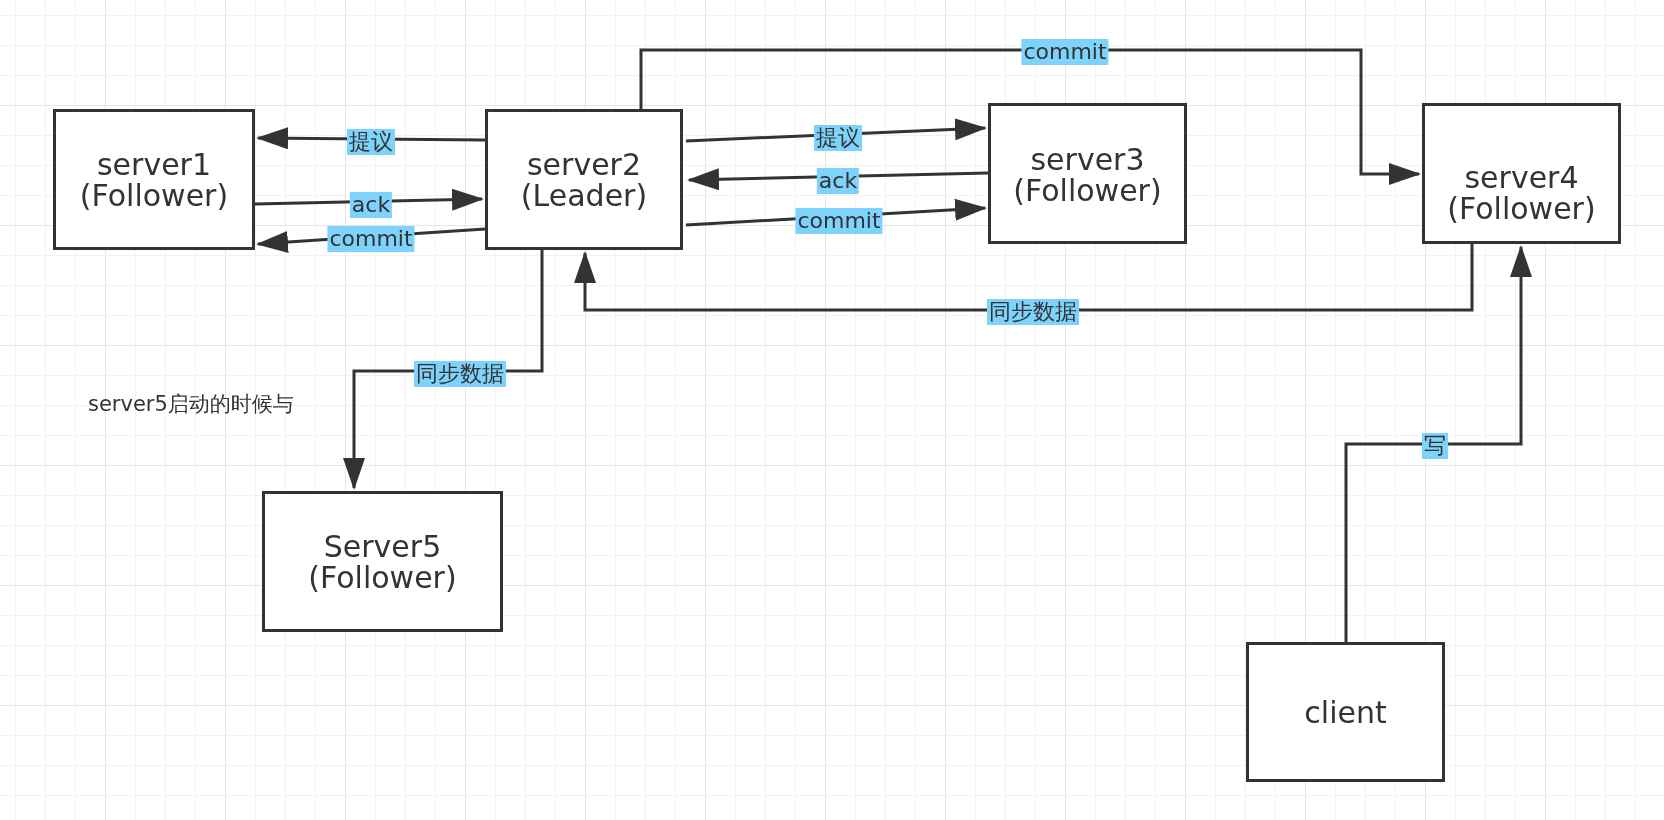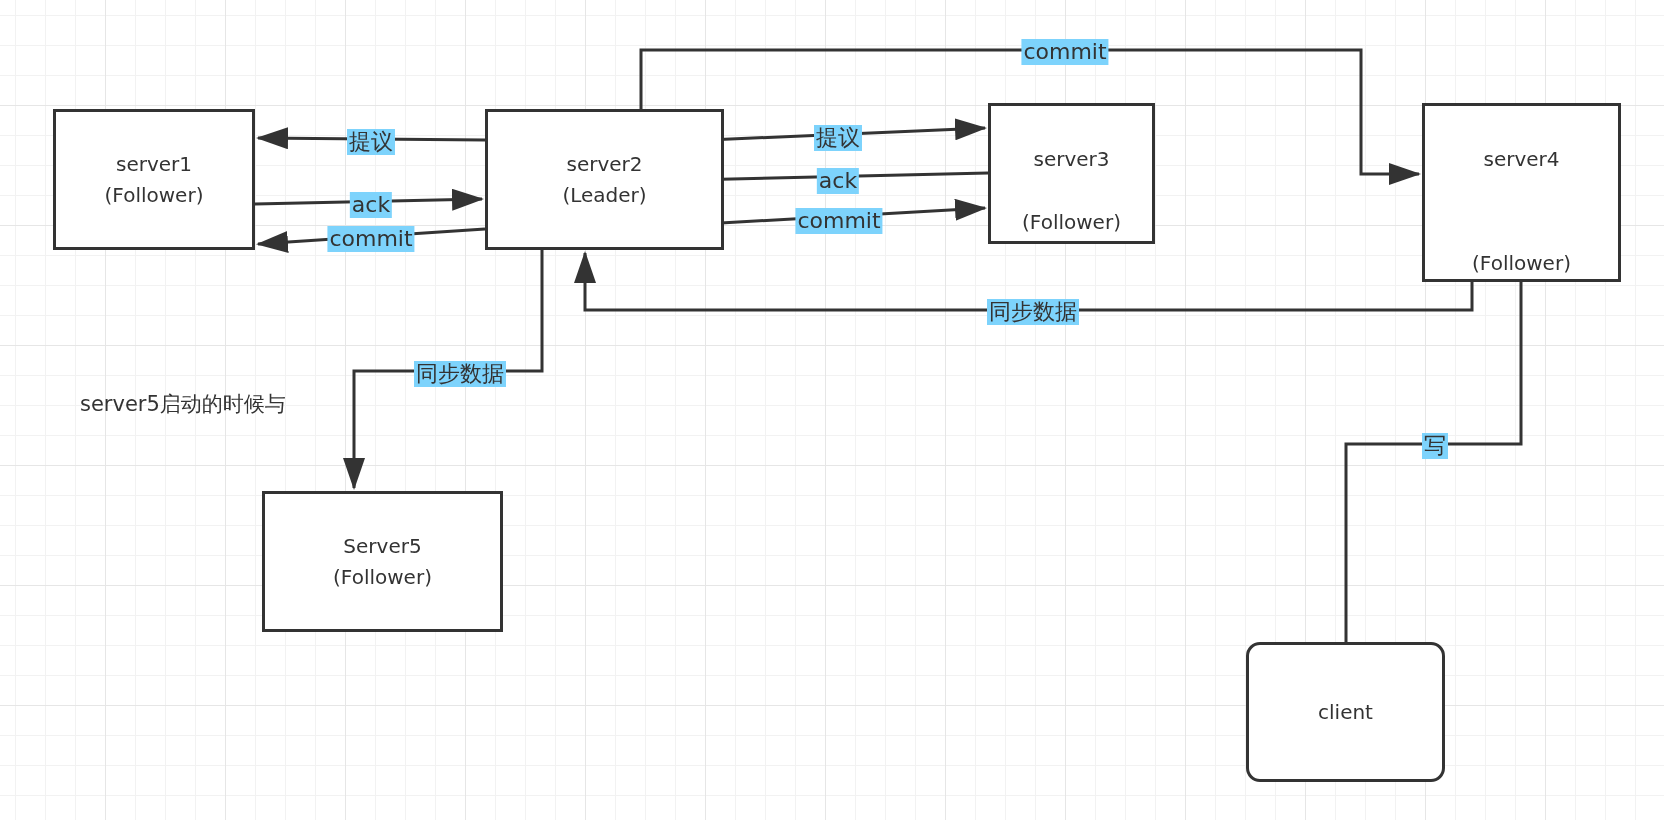--- a/index.html
+++ b/index.html
@@ -9,21 +9,21 @@
     background-image:
       linear-gradient(to right,#e6e6e6 1px,transparent 1px),
       linear-gradient(to bottom,#e6e6e6 1px,transparent 1px),
       linear-gradient(to right,#f2f2f2 1px,transparent 1px),
       linear-gradient(to bottom,#f2f2f2 1px,transparent 1px);
     background-size:120px 120px,120px 120px,30px 30px,30px 30px;
     background-position:105px 105px,105px 105px,15px 15px,15px 15px;}
   svg{position:absolute;left:0;top:0;}
   .box{position:absolute;border:3px solid #333;background:#fff;box-sizing:border-box;
     display:flex;flex-direction:column;align-items:center;justify-content:center;
-    color:#333;font-size:20px;line-height:31px;text-align:center;}
+    color:#333;font-size:30px;line-height:31px;text-align:center;}
   .lbl{position:absolute;background:#7dd3fc;color:#333;font-size:22px;line-height:26px;
     padding:0 2px;white-space:nowrap;transform:translate(-50%,-50%);}
   .note{position:absolute;color:#333;font-size:21px;line-height:30px;text-align:right;white-space:nowrap;}
 </style>
 </head>
 <body>
 
 <div class="grid"></div>
 
 <svg width="1664" height="820">
@@ -56,46 +56,46 @@
     <path d="M542,250 L542,371 L354,371 L354,488" marker-end="url(#ahb)"></path>
 
     <path d="M1346,642 L1346,444 L1521,444 L1521,247" marker-end="url(#ahb)"></path>
   </g>
 </svg>
 
 <div class="box" style="left:53px;top:109px;width:202px;height:141px;">
   <span>server1</span>
   <span>(Follower)</span>
 </div>
-<div class="box" style="left:485px;top:109px;width:239px;height:141px;">
+<div class="box" style="left:485px;top:109px;width:198px;height:141px;">
   <span>server2</span>
   <span>(Leader)</span>
 </div>
-<div class="box" style="left:988px;top:103px;width:167px;height:141px;justify-content:flex-start;padding-top:38px;gap:32px;">
+<div class="box" style="left:988px;top:103px;width:199px;height:141px;justify-content:flex-start;padding-top:38px;">
   <span>server3</span>
   <span>(Follower)</span>
 </div>
-<div class="box" style="left:1422px;top:103px;width:199px;height:179px;justify-content:space-between;padding-top:38px;">
+<div class="box" style="left:1422px;top:103px;width:199px;height:141px;justify-content:center;padding-top:38px;">
   <span>server4</span>
   <span>(Follower)</span>
 </div>
 <div class="box" style="left:262px;top:491px;width:241px;height:141px;">
   <span>Server5</span>
   <span>(Follower)</span>
 </div>
-<div class="box" style="left:1246px;top:642px;width:199px;height:140px;border-radius:14px;">
+<div class="box" style="left:1246px;top:642px;width:199px;height:140px;">
   <span>client</span>
 </div>
 
 <span class="lbl" style="left:371px;top:142px;">提议</span>
 <span class="lbl" style="left:371px;top:205px;">ack</span>
 <span class="lbl" style="left:371px;top:239px;">commit</span>
 <span class="lbl" style="left:838px;top:138px;">提议</span>
 <span class="lbl" style="left:838px;top:181px;">ack</span>
 <span class="lbl" style="left:839px;top:221px;">commit</span>
 <span class="lbl" style="left:1065px;top:52px;">commit</span>
 <span class="lbl" style="left:1033px;top:312px;">同步数据</span>
 <span class="lbl" style="left:448px;top:374px;margin-left:12px;">同步数据</span>
 <span class="lbl" style="left:1435px;top:446px;">写</span>
 
-<div class="note" style="left:80px;top:389px;">
+<div class="note" style="left:88px;top:389px;">
   <div>server5启动的时候与</div>
 </div>
 
 </body></html>

